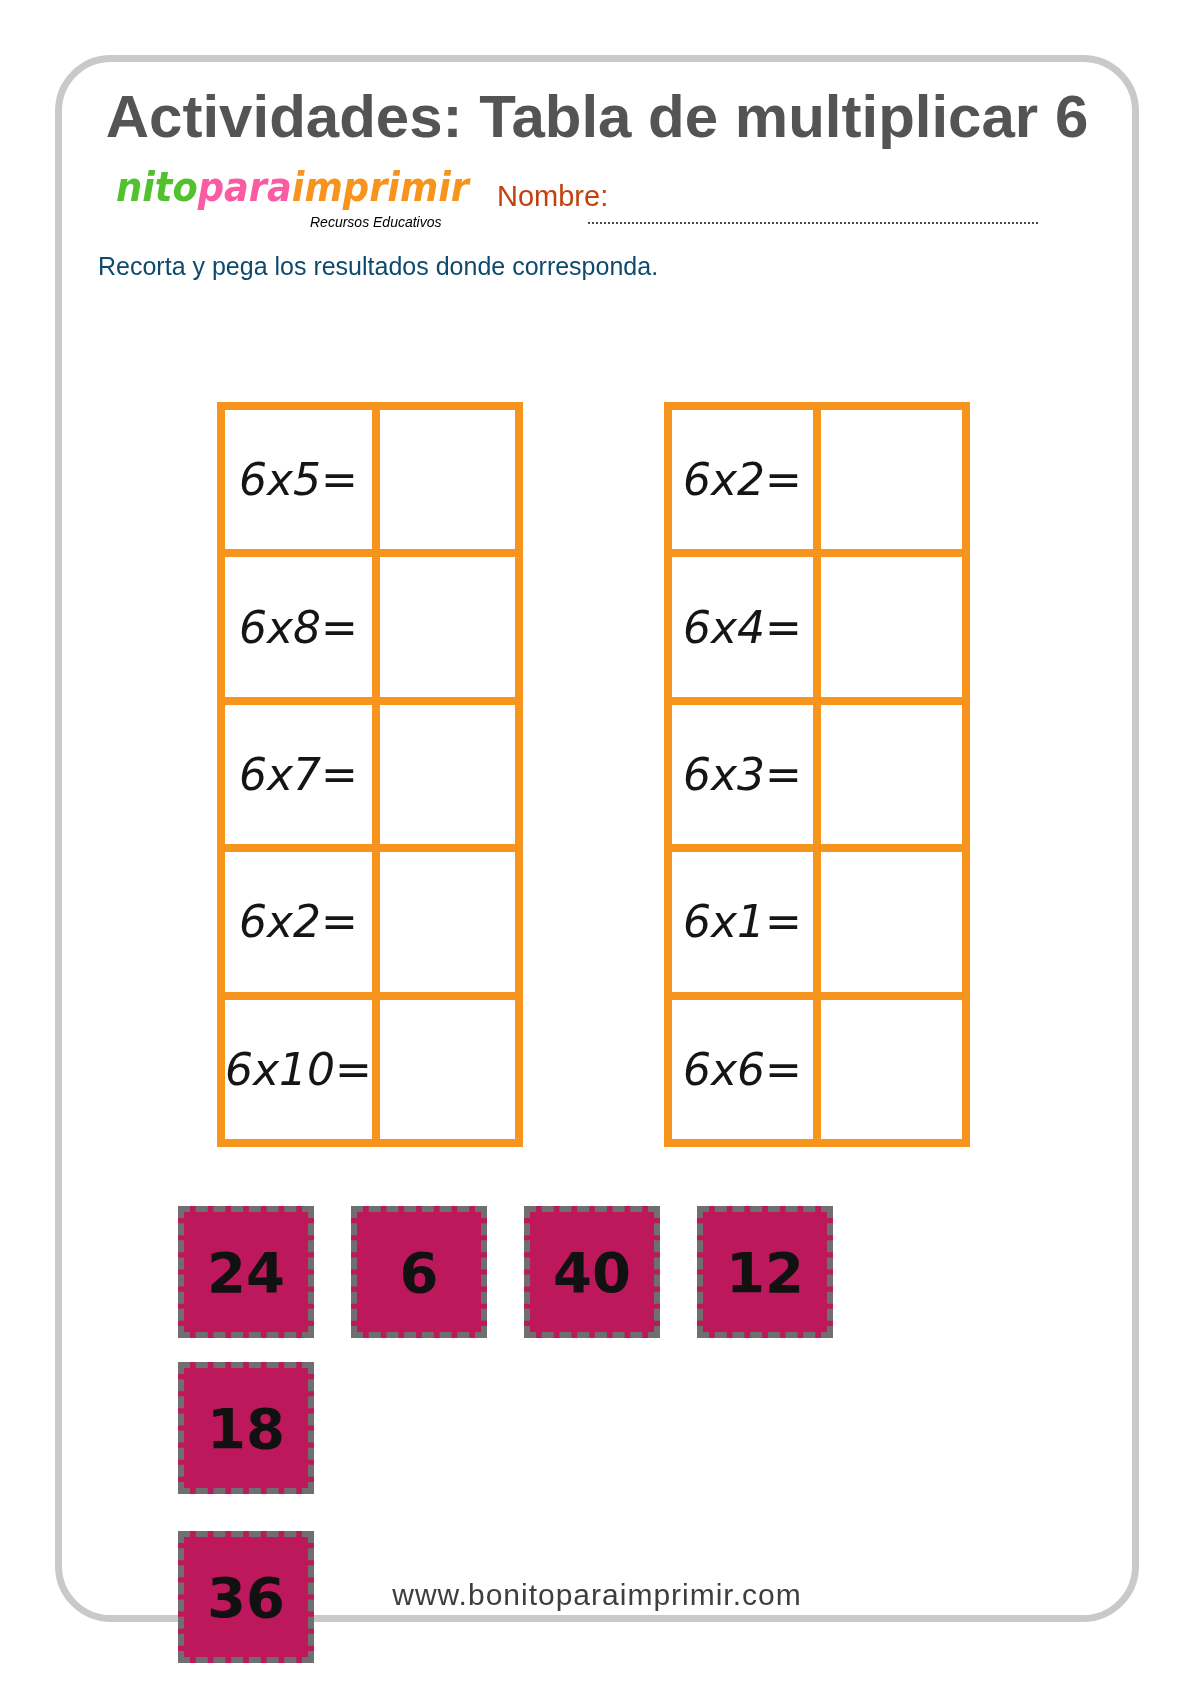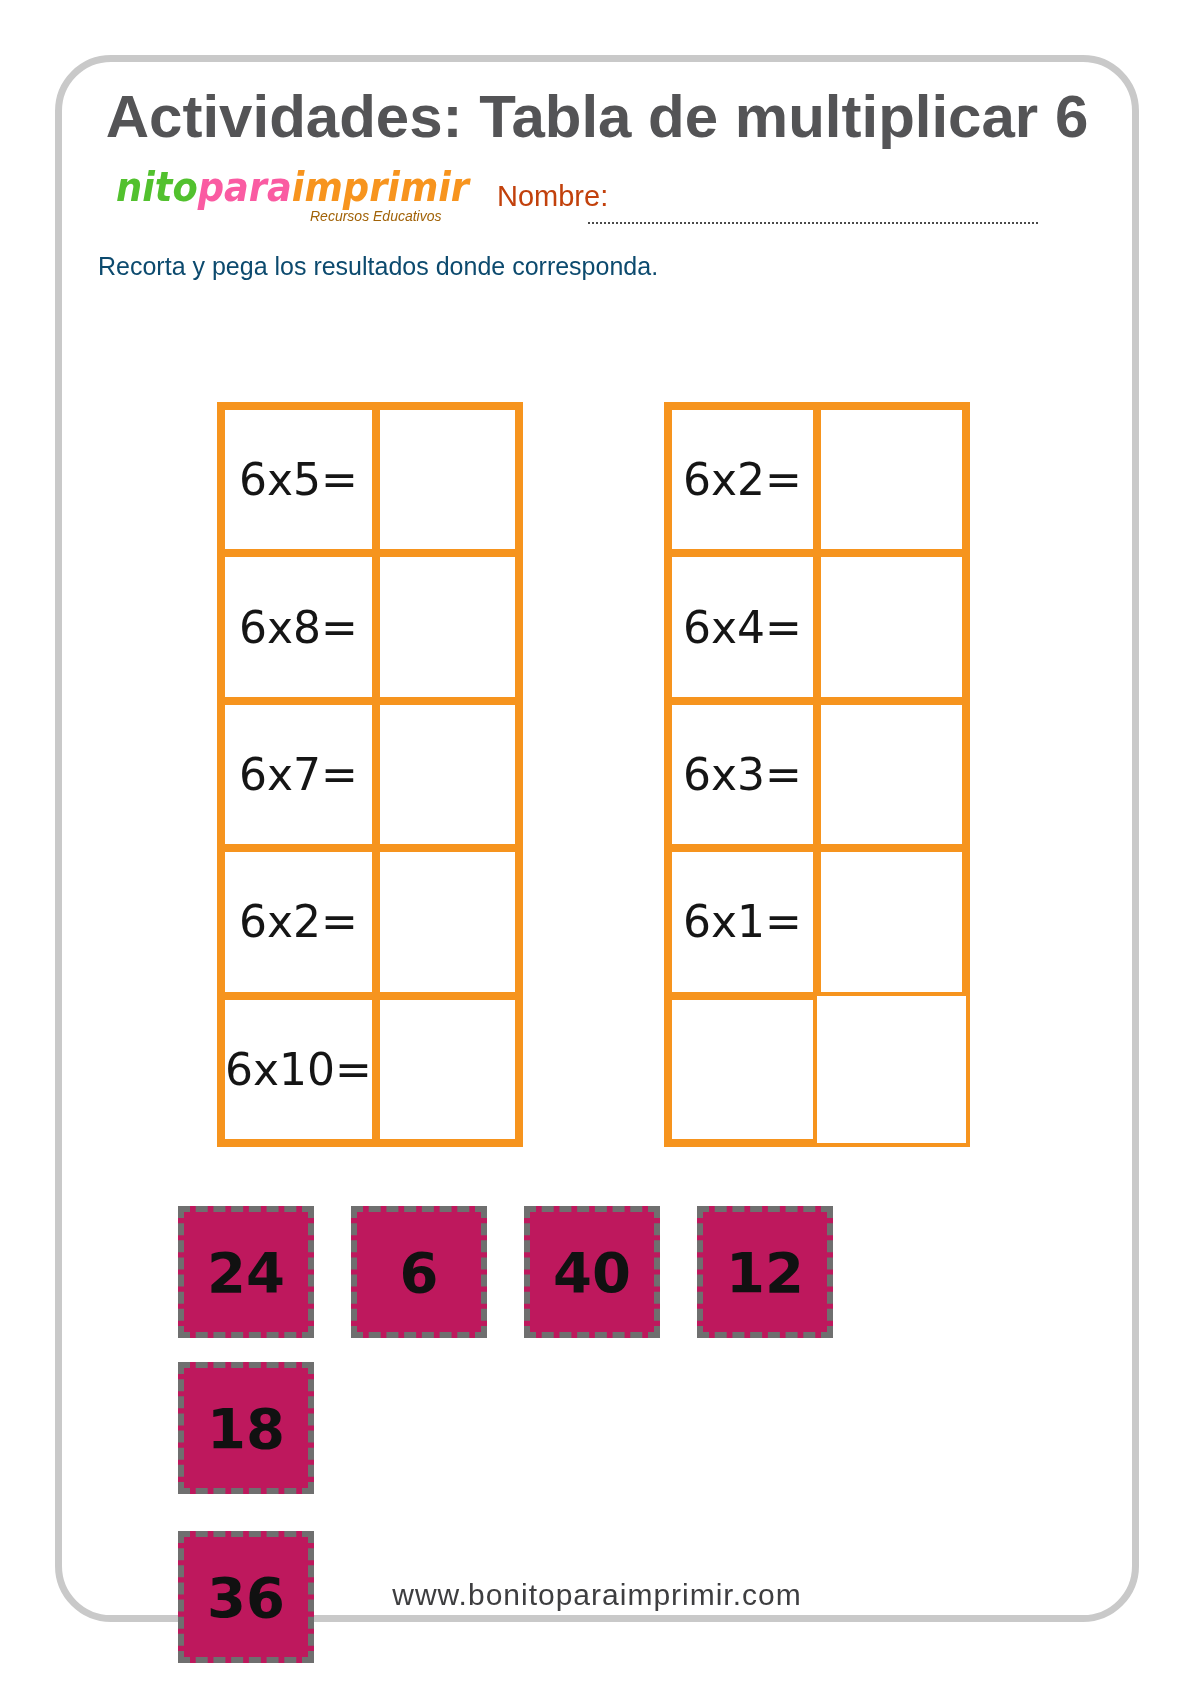--- a/index.html
+++ b/index.html
@@ -17,22 +17,22 @@
   }
   .logo{
     position:absolute;left:116px;top:164px;white-space:nowrap;
     font-family:"DejaVu Sans", sans-serif;font-style:italic;font-weight:bold;
     font-size:40px;transform:scaleX(0.92);transform-origin:left center;
   }
   .logo .p1{color:#52c12e;}
   .logo .p2{color:#fa5ba2;}
   .logo .p3{color:#f7941e;}
   .logo-tagline{
-    position:absolute;left:310px;top:208px;font-size:14px;font-style:italic;
-    color:#a16207;
+    position:absolute;left:310px;top:214px;font-size:14px;font-style:italic;
+    color:#000000;
   }
   .name-label{
     position:absolute;left:497px;top:180px;font-size:29px;color:#c2410c;
   }
   .name-line{
     position:absolute;left:588px;top:186px;width:450px;height:36px;
     border-bottom:2px dotted #4a4a4a;
   }
   .instruction{
     position:absolute;left:98px;top:252px;font-size:25px;color:#0c4a6e;
@@ -41,20 +41,21 @@
     position:absolute;top:402px;width:306px;height:745px;
     display:grid;grid-template-columns:1fr 1fr;grid-template-rows:repeat(5,1fr);
     border:4px solid #f6941e;box-sizing:border-box;background:#ffffff;
   }
   .mult-table.left{left:217px;}
   .mult-table.right{left:664px;}
   .mult-cell{
     border:4px solid #f6941e;display:flex;align-items:center;justify-content:center;
     font-family:"DejaVu Sans", sans-serif;font-size:44px;color:#151515;
     box-sizing:border-box;
+    font-style:italic;
   }
   .cards-row{
     position:absolute;left:178px;display:flex;gap:37px;
   }
   .cards-row.row1{top:1206px;}
   .cards-row.row2{top:1362px;flex-direction:column;}
   .card{
     width:136px;height:132px;border:6px dashed #6f6f6f;box-sizing:border-box;
     display:flex;align-items:center;justify-content:center;
     font-family:"DejaVu Sans", sans-serif;font-size:56px;font-weight:bold;
@@ -97,20 +98,21 @@
 
 <div class="mult-table right">
   <div class="mult-cell">6x2=</div>
   <div class="mult-cell"></div>
   <div class="mult-cell">6x4=</div>
   <div class="mult-cell"></div>
   <div class="mult-cell">6x3=</div>
   <div class="mult-cell"></div>
   <div class="mult-cell">6x1=</div>
   <div class="mult-cell"></div>
+  <div class="mult-cell">6x6=</div>
   <div class="mult-cell"></div>
 </div>
 
 <div class="cards-row row1">
   <div class="card">24</div>
   <div class="card">6</div>
   <div class="card">40</div>
   <div class="card">12</div>
 </div>
 

